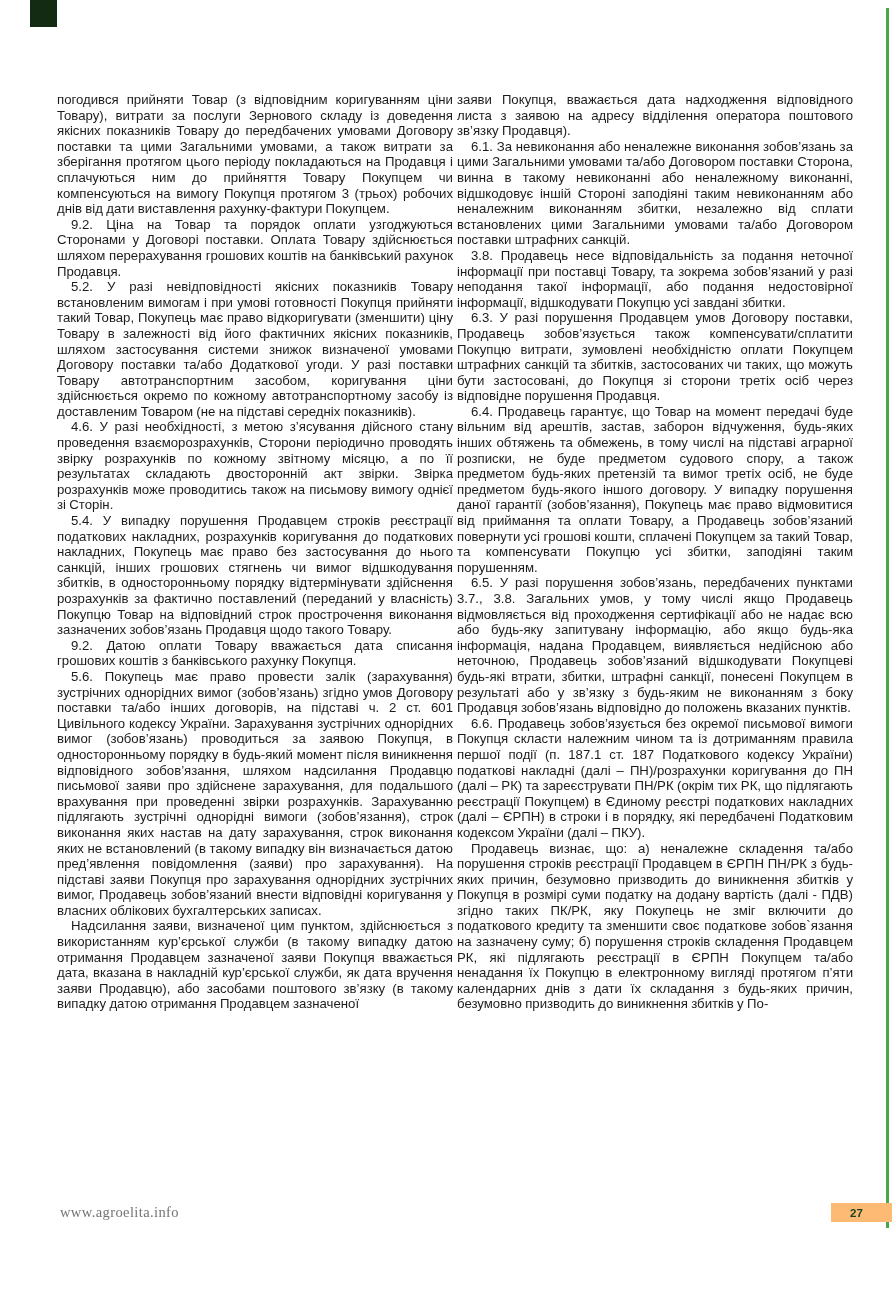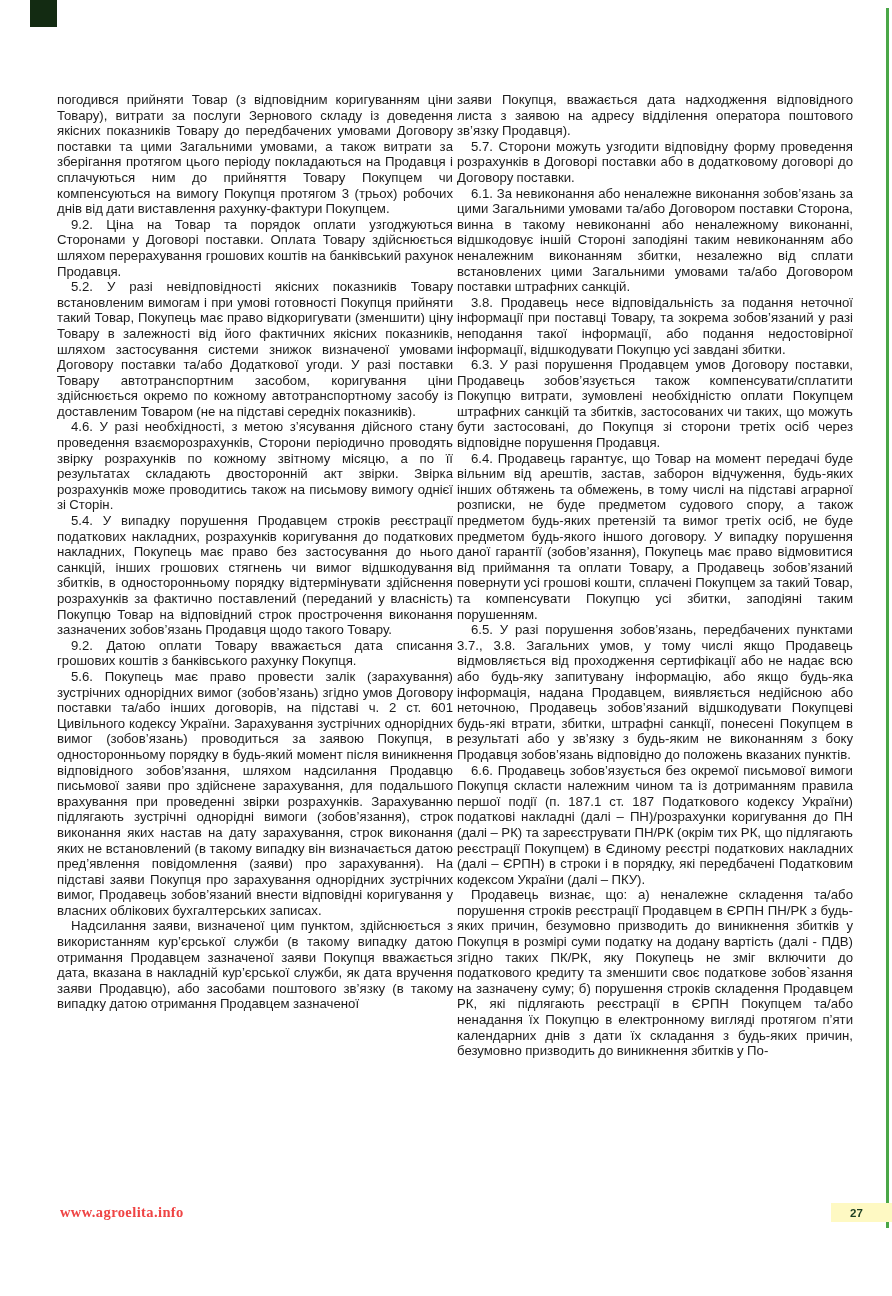--- a/index.html
+++ b/index.html
@@ -48,30 +48,30 @@
     transform-origin:0 50%;
     white-space:nowrap;
     font-size:41px;
     line-height:40px;
     letter-spacing:0px;
     color:#93c83d;
   }
   .footer-link{
     position:absolute;left:60px;top:1204px;
     font-family:"Liberation Serif","DejaVu Serif",serif;
-    font-weight:bold;
+    font-weight:normal;
     font-size:14.5px;
     letter-spacing:0.4px;
-    color:#ef4444;
+    color:#737373;
     text-decoration:none;
   }
   .page-number-box{
     position:absolute;left:831px;top:1203px;
     width:61px;height:19px;
-    background:#fef9c3;
+    background:#fdba74;
     display:flex;align-items:center;justify-content:center;
     padding-right:10px;box-sizing:border-box;
   }
   .page-number-box span{
     font-size:11.5px;
     font-weight:bold;
     color:#1b3e20;
   }
 </style>
 </head>
@@ -88,21 +88,20 @@
     <p class="para">5.2. У разі невідповідності якісних показників Товару встановленим вимогам і при умові готовності Покупця прийняти такий Товар, Покупець має право відкоригувати (зменшити) ціну Товару в залежності від його фактичних якісних показників, шляхом застосування системи знижок визначеної умовами Договору поставки та/або Додаткової угоди. У разі поставки Товару автотранспортним засобом, коригування ціни здійснюється окремо по кожному автотранспортному засобу із доставленим Товаром (не на підставі середніх показників).</p>
     <p class="para">4.6. У разі необхідності, з метою з’ясування дійсного стану проведення взаєморозрахунків, Сторони періодично проводять звірку розрахунків по кожному звітному місяцю, а по її результатах складають двосторонній акт звірки. Звірка розрахунків може проводитись також на письмову вимогу однієї зі Сторін.</p>
     <p class="para">5.4. У випадку порушення Продавцем строків реєстрації податкових накладних, розрахунків коригування до податкових накладних, Покупець має право без застосування до нього санкцій, інших грошових стягнень чи вимог відшкодування збитків, в односторонньому порядку відтермінувати здійснення розрахунків за фактично поставлений (переданий у власність) Покупцю Товар на відповідний строк прострочення виконання зазначених зобов’язань Продавця щодо такого Товару.</p>
     <p class="para">9.2. Датою оплати Товару вважається дата списання грошових коштів з банківського рахунку Покупця.</p>
     <p class="para">5.6. Покупець має право провести залік (зарахування) зустрічних однорідних вимог (зобов’язань) згідно умов Договору поставки та/або інших договорів, на підставі ч. 2 ст. 601 Цивільного кодексу України. Зарахування зустрічних однорідних вимог (зобов’язань) проводиться за заявою Покупця, в односторонньому порядку в будь-який момент після виникнення відповідного зобов’язання, шляхом надсилання Продавцю письмової заяви про здійснене зарахування, для подальшого врахування при проведенні звірки розрахунків. Зарахуванню підлягають зустрічні однорідні вимоги (зобов’язання), строк виконання яких настав на дату зарахування, строк виконання яких не встановлений (в такому випадку він визначається датою пред’явлення повідомлення (заяви) про зарахування). На підставі заяви Покупця про зарахування однорідних зустрічних вимог, Продавець зобов’язаний внести відповідні коригування  у власних облікових бухгалтерських записах.</p>
     <p class="para">Надсилання заяви, визначеної цим пунктом, здійснюється з використанням кур’єрської служби  (в такому випадку датою отримання Продавцем зазначеної заяви Покупця вважається дата, вказана в накладній кур’єрської служби, як дата вручення заяви Продавцю), або засобами поштового зв’язку (в такому випадку датою отримання Продавцем зазначеної</p>
   </div>
 
   <div class="col col2">
     <p class="para no-indent">заяви Покупця, вважається дата надходження відповідного листа з заявою на адресу відділення оператора поштового зв’язку Продавця).</p>
-    <p class="para">5.7. Сторони можуть узгодити відповідну форму проведення розрахунків в Договорі поставки або в додатковому договорі до Договору поставки.</p>
     <p class="para">6.1. За невиконання або неналежне виконання зобов’язань за цими Загальними умовами та/або Договором поставки Сторона, винна в такому невиконанні або неналежному виконанні, відшкодовує іншій Стороні заподіяні таким невиконанням або неналежним виконанням збитки, незалежно від сплати встановлених цими Загальними умовами та/або Договором поставки штрафних санкцій.</p>
     <p class="para">3.8. Продавець несе відповідальність за подання неточної інформації при поставці Товару, та зокрема зобов’язаний у разі неподання такої інформації, або подання недостовірної інформації, відшкодувати Покупцю усі завдані збитки.</p>
     <p class="para">6.3. У разі порушення Продавцем умов Договору поставки, Продавець зобов’язується також компенсувати/сплатити Покупцю витрати, зумовлені необхідністю оплати Покупцем штрафних санкцій та збитків, застосованих чи таких, що можуть бути застосовані, до Покупця зі сторони третіх осіб через відповідне порушення Продавця.</p>
     <p class="para">6.4. Продавець гарантує, що Товар на момент передачі буде вільним від арештів, застав, заборон відчуження, будь-яких інших обтяжень та обмежень, в тому числі на підставі аграрної розписки, не буде предметом судового спору, а також предметом будь-яких претензій та вимог третіх осіб, не буде предметом будь-якого іншого договору. У випадку порушення даної гарантії (зобов’язання), Покупець має право відмовитися від приймання та оплати Товару, а Продавець зобов’язаний повернути усі грошові кошти, сплачені Покупцем за такий Товар, та компенсувати Покупцю усі збитки, заподіяні таким порушенням.</p>
     <p class="para">6.5. У разі порушення зобов’язань, передбачених пунктами 3.7., 3.8. Загальних умов, у тому числі якщо Продавець відмовляється від проходження сертифікації або не надає всю або будь-яку запитувану інформацію, або якщо будь-яка інформація, надана Продавцем, виявляється недійсною або неточною, Продавець зобов’язаний відшкодувати Покупцеві будь-які втрати, збитки, штрафні санкції, понесені Покупцем в результаті або у зв’язку з будь-яким не виконанням з боку Продавця зобов’язань відповідно до положень вказаних пунктів.</p>
     <p class="para">6.6. Продавець зобов’язується без окремої письмової вимоги Покупця скласти належним чином та із дотриманням правила першої події (п. 187.1 ст. 187 Податкового кодексу України) податкові накладні (далі – ПН)/розрахунки коригування до ПН (далі – РК) та зареєструвати ПН/РК (окрім тих РК, що підлягають реєстрації Покупцем) в  Єдиному реєстрі податкових накладних (далі – ЄРПН) в строки і в порядку, які передбачені Податковим кодексом України (далі – ПКУ).</p>
     <p class="para">Продавець визнає, що: а) неналежне складення та/або порушення строків реєстрації Продавцем в ЄРПН ПН/РК з будь-яких причин, безумовно призводить до виникнення збитків у Покупця в розмірі суми податку на додану вартість (далі - ПДВ) згідно таких ПК/РК, яку Покупець не зміг включити до податкового кредиту та зменшити своє податкове зобов`язання на зазначену суму;   б) порушення строків складення Продавцем РК, які підлягають реєстрації в ЄРПН Покупцем та/або ненадання їх Покупцю в електронному вигляді протягом п’яти календарних днів з дати їх складання з будь-яких причин, безумовно призводить до виникнення збитків у По-</p>
   </div>
 
   <a class="footer-link" href="#">www.agroelita.info</a>

